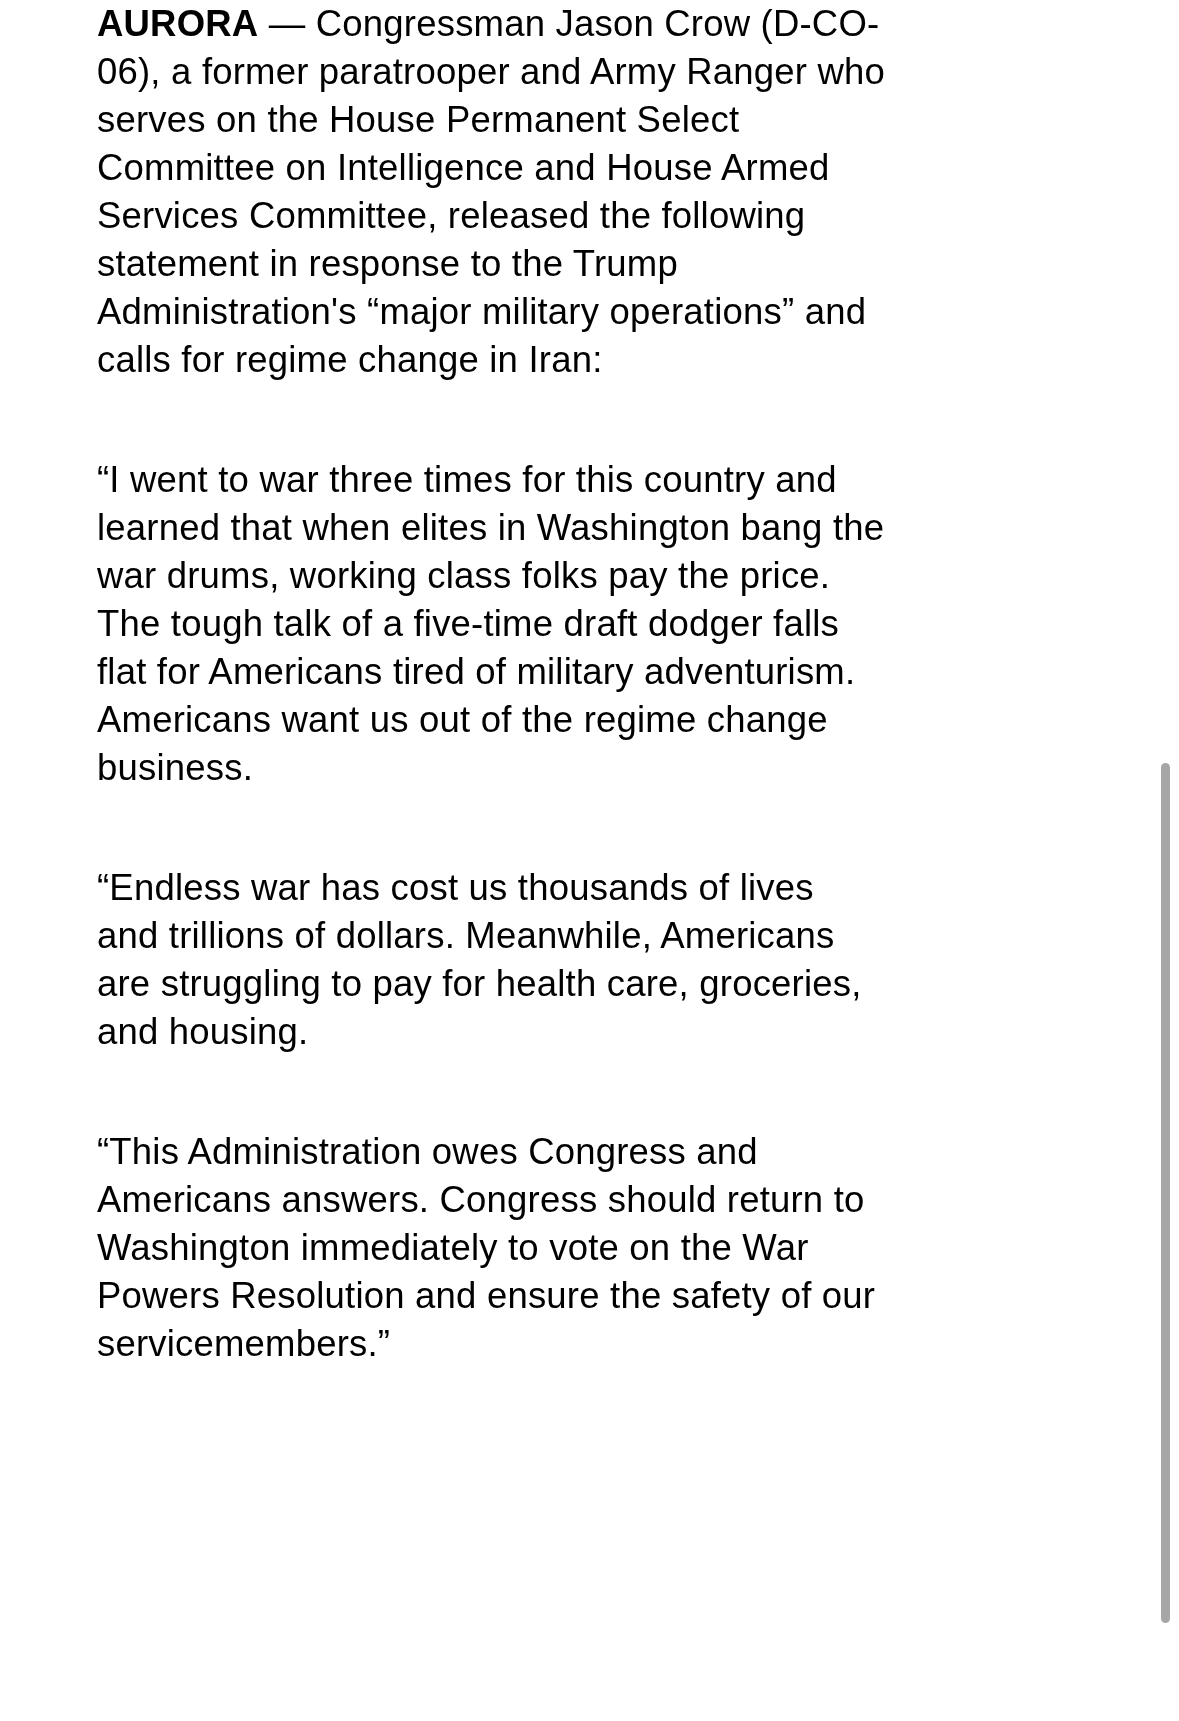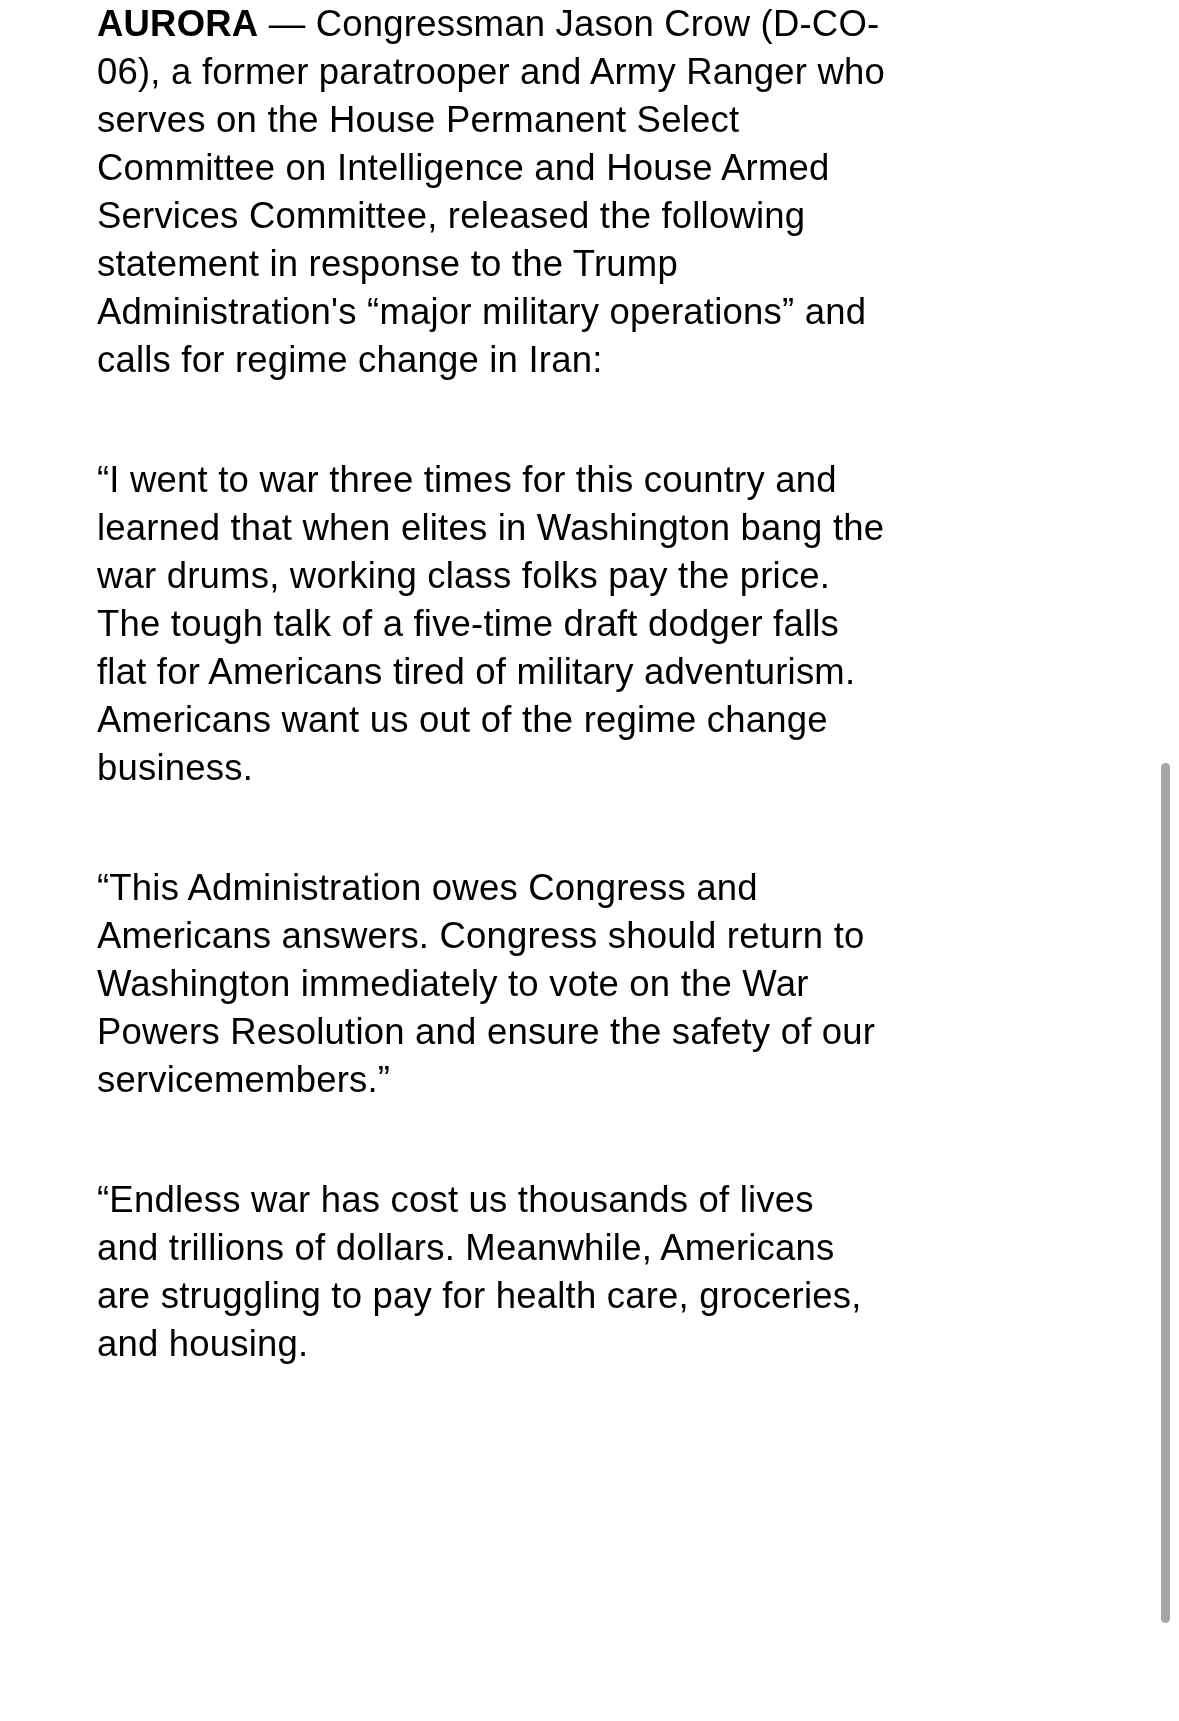--- a/index.html
+++ b/index.html
@@ -57,24 +57,24 @@
 statement in response to the Trump
 Administration's “major military operations” and
 calls for regime change in Iran:</span></p>
     <p class="para">“I went to war three times for this country and
 learned that when elites in Washington bang the
 war drums, working class folks pay the price.
 The tough talk of a five-time draft dodger falls
 flat for Americans tired of military adventurism.
 Americans want us out of the regime change
 business.</p>
+    <p class="para">“Endless war has cost us thousands of lives
+and trillions of dollars. Meanwhile, Americans
+are struggling to pay for health care, groceries,
+and housing.</p>
     <p class="para">“This Administration owes Congress and
 Americans answers. Congress should return to
 Washington immediately to vote on the War
 Powers Resolution and ensure the safety of our
 servicemembers.”</p>
-    <p class="para">“Endless war has cost us thousands of lives
-and trillions of dollars. Meanwhile, Americans
-are struggling to pay for health care, groceries,
-and housing.</p>
   </div>
   <div class="scrollbar-thumb"></div>
 </div>
 
 </body></html>

